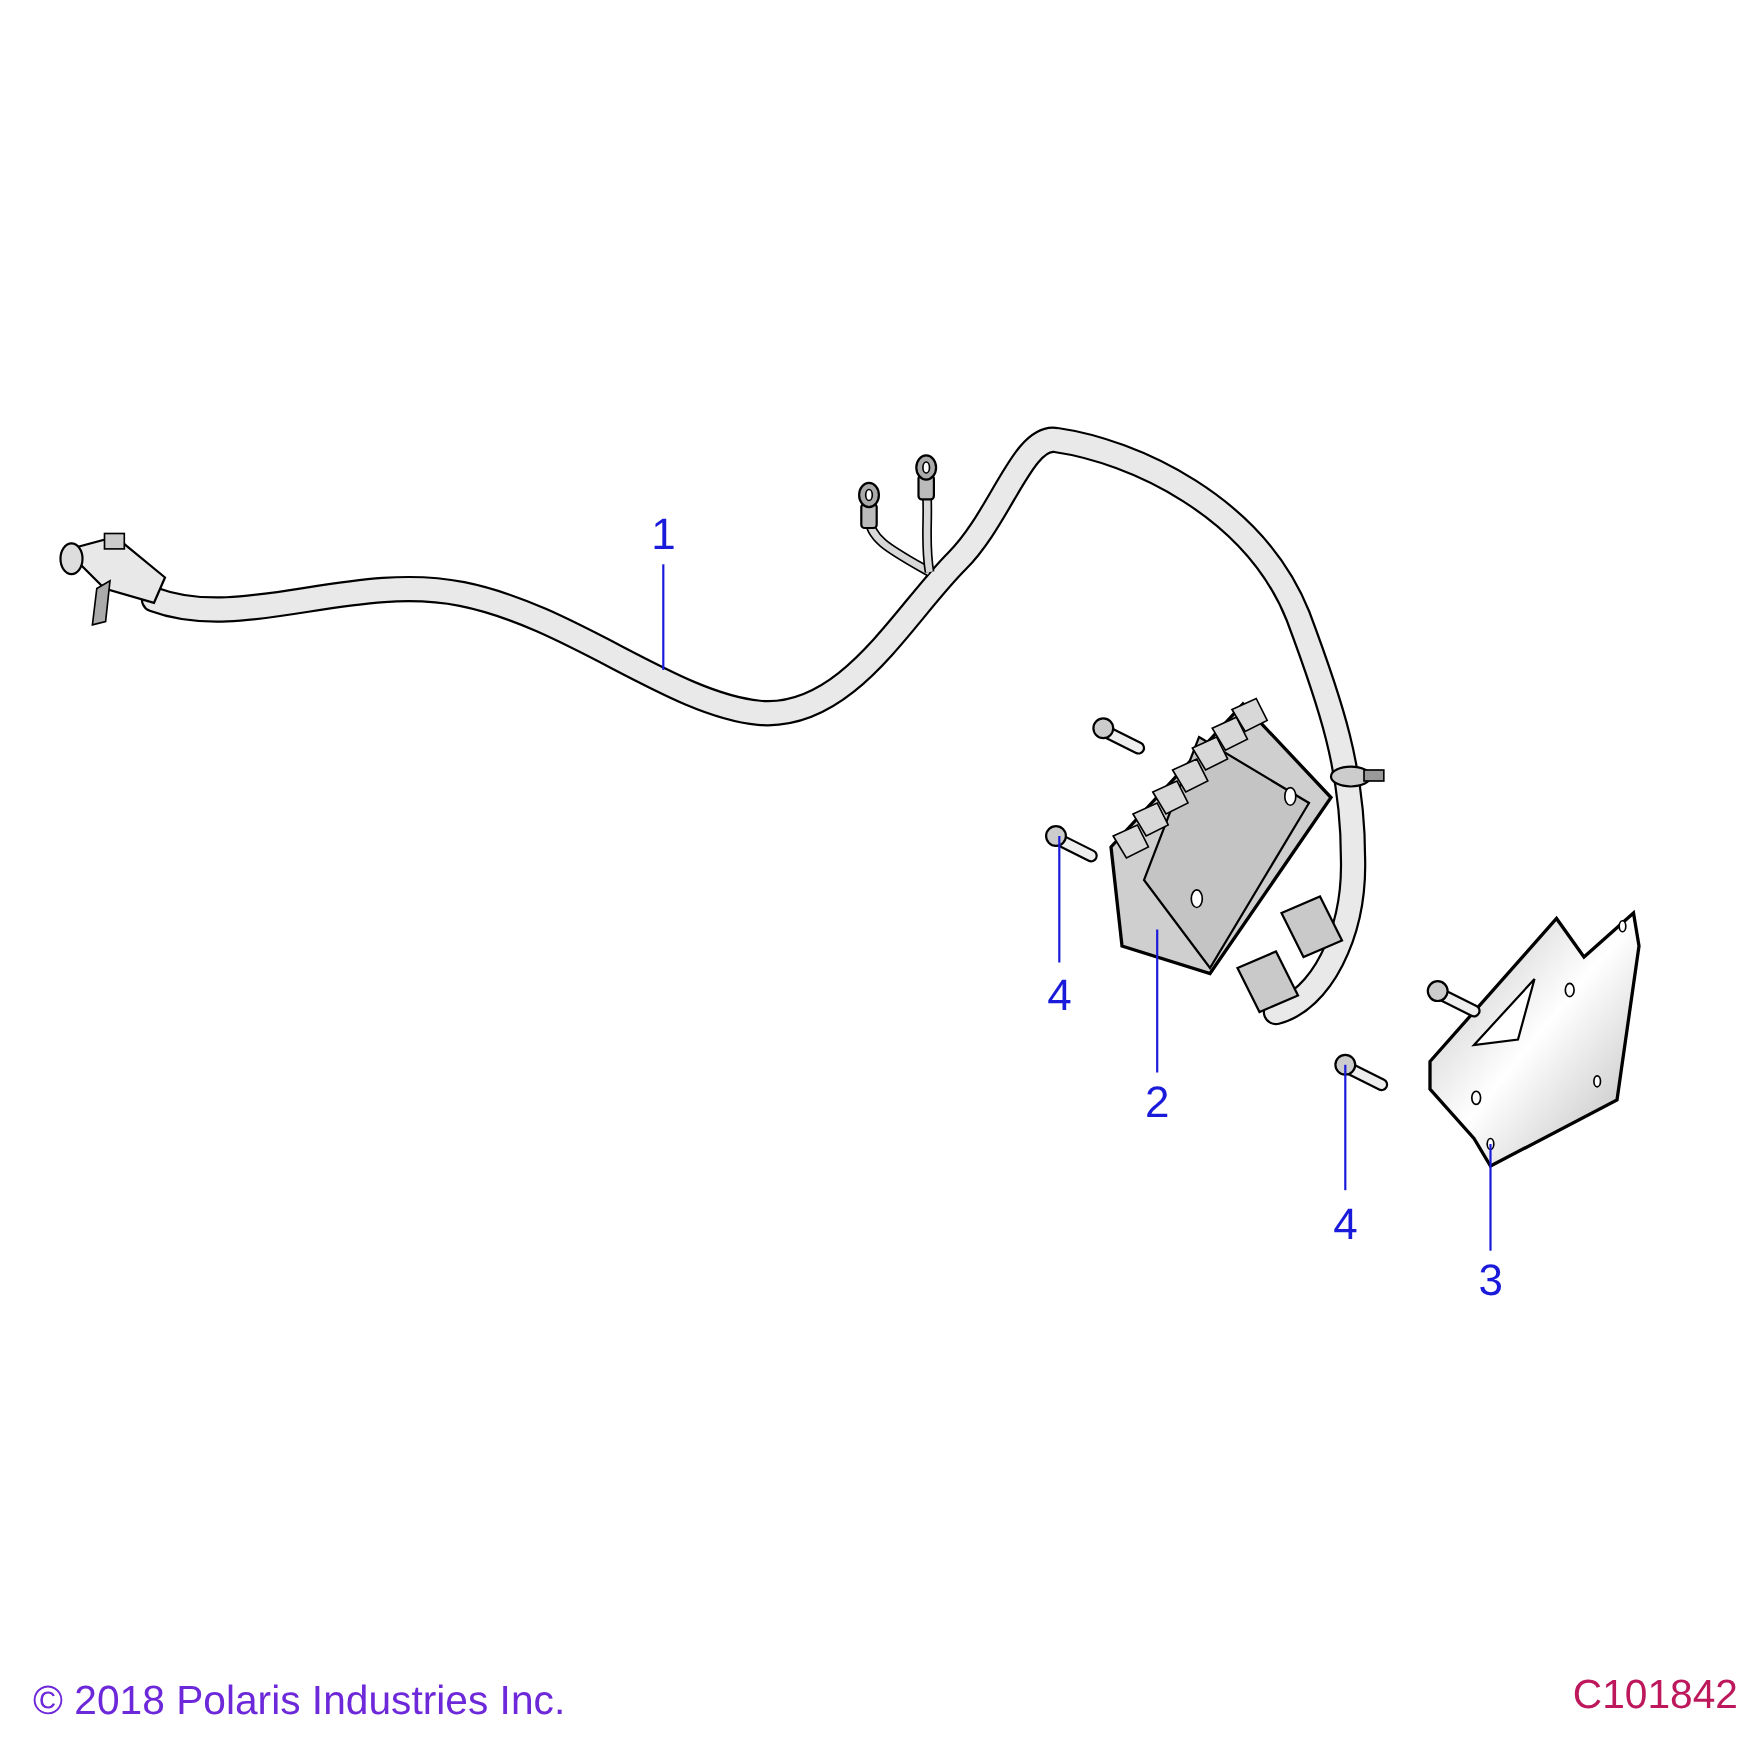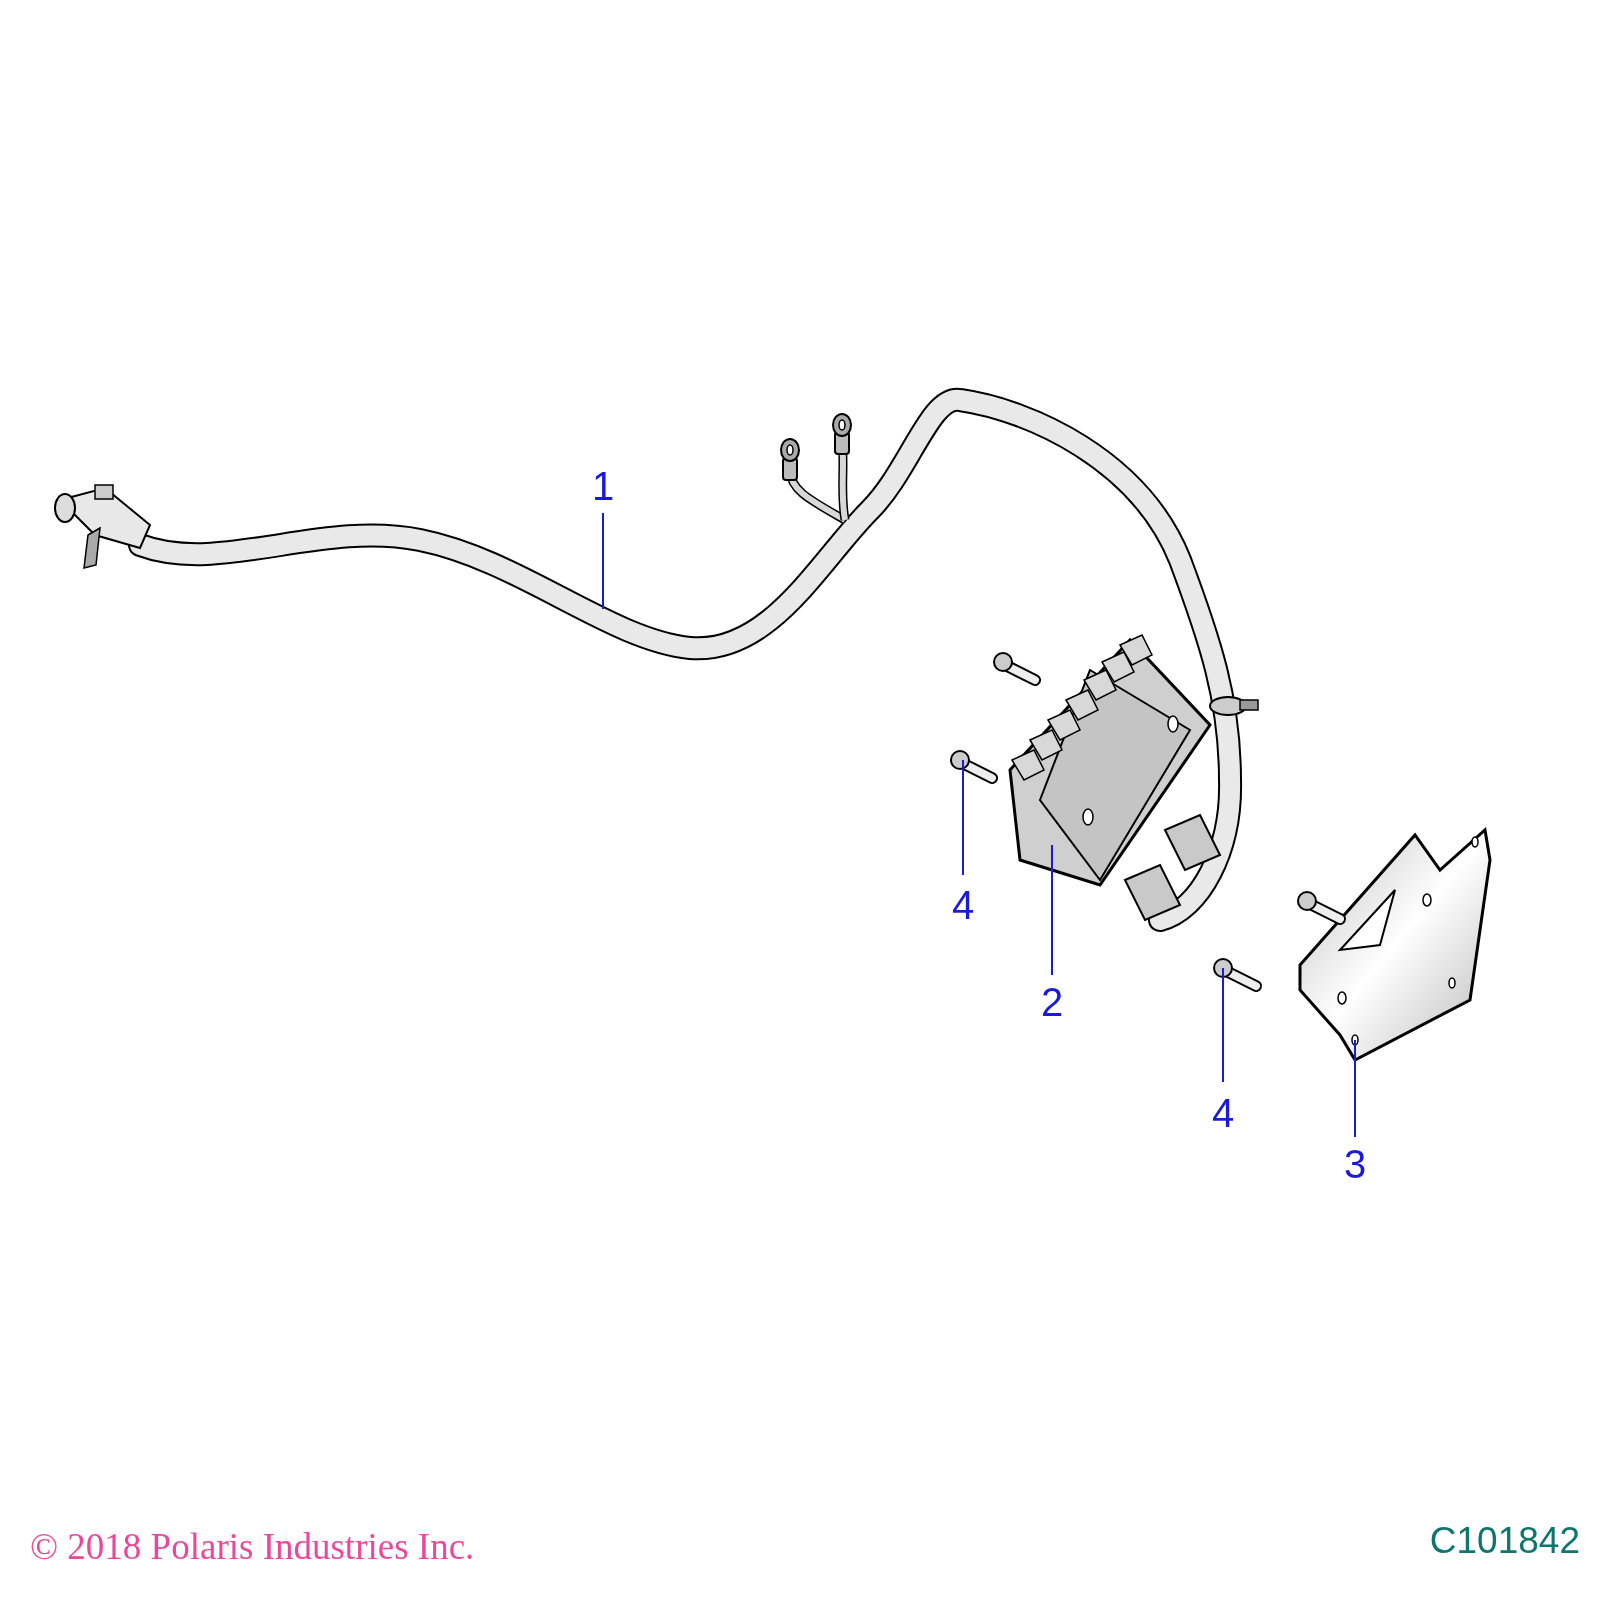--- a/index.html
+++ b/index.html
@@ -1,20 +1,20 @@
 <!DOCTYPE html>
 <html><head>
 <meta charset="utf-8">
 <style>
   html, body { margin: 0; padding: 0; background: #ffffff; }
   body { width: 1600px; height: 1600px; position: relative; overflow: hidden; font-family: "Liberation Sans", sans-serif; }
   #diagram { position: absolute; left: 0; top: 0; width: 1600px; height: 1600px; }
   .callout { position: absolute; color: #1a1adb; font-size: 40px; line-height: 1; font-family: "Liberation Sans", sans-serif; }
-  .footer-left { position: absolute; left: 30px; top: 1525px; font-size: 37px; color: #ec4899; font-family: Liberation Serif, serif; }
-  .footer-right { position: absolute; right: 20px; top: 1520px; font-size: 37px; color: #0f766e; font-family: "Liberation Sans", sans-serif; }
+  .footer-left { position: absolute; left: 30px; top: 1525px; font-size: 37px; color: #6d28d9; font-family: Liberation Sans, sans-serif; }
+  .footer-right { position: absolute; right: 20px; top: 1520px; font-size: 37px; color: #be185d; font-family: "Liberation Sans", sans-serif; }
 </style>
 </head>
 <body>
 
 <svg id="diagram" viewBox="0 0 1600 1600" xmlns="http://www.w3.org/2000/svg">
   <defs>
     <linearGradient id="tube" x1="0" y1="0" x2="0" y2="1">
       <stop offset="0" stop-color="#ffffff"></stop>
       <stop offset="1" stop-color="#bdbdbd"></stop>
     </linearGradient>

